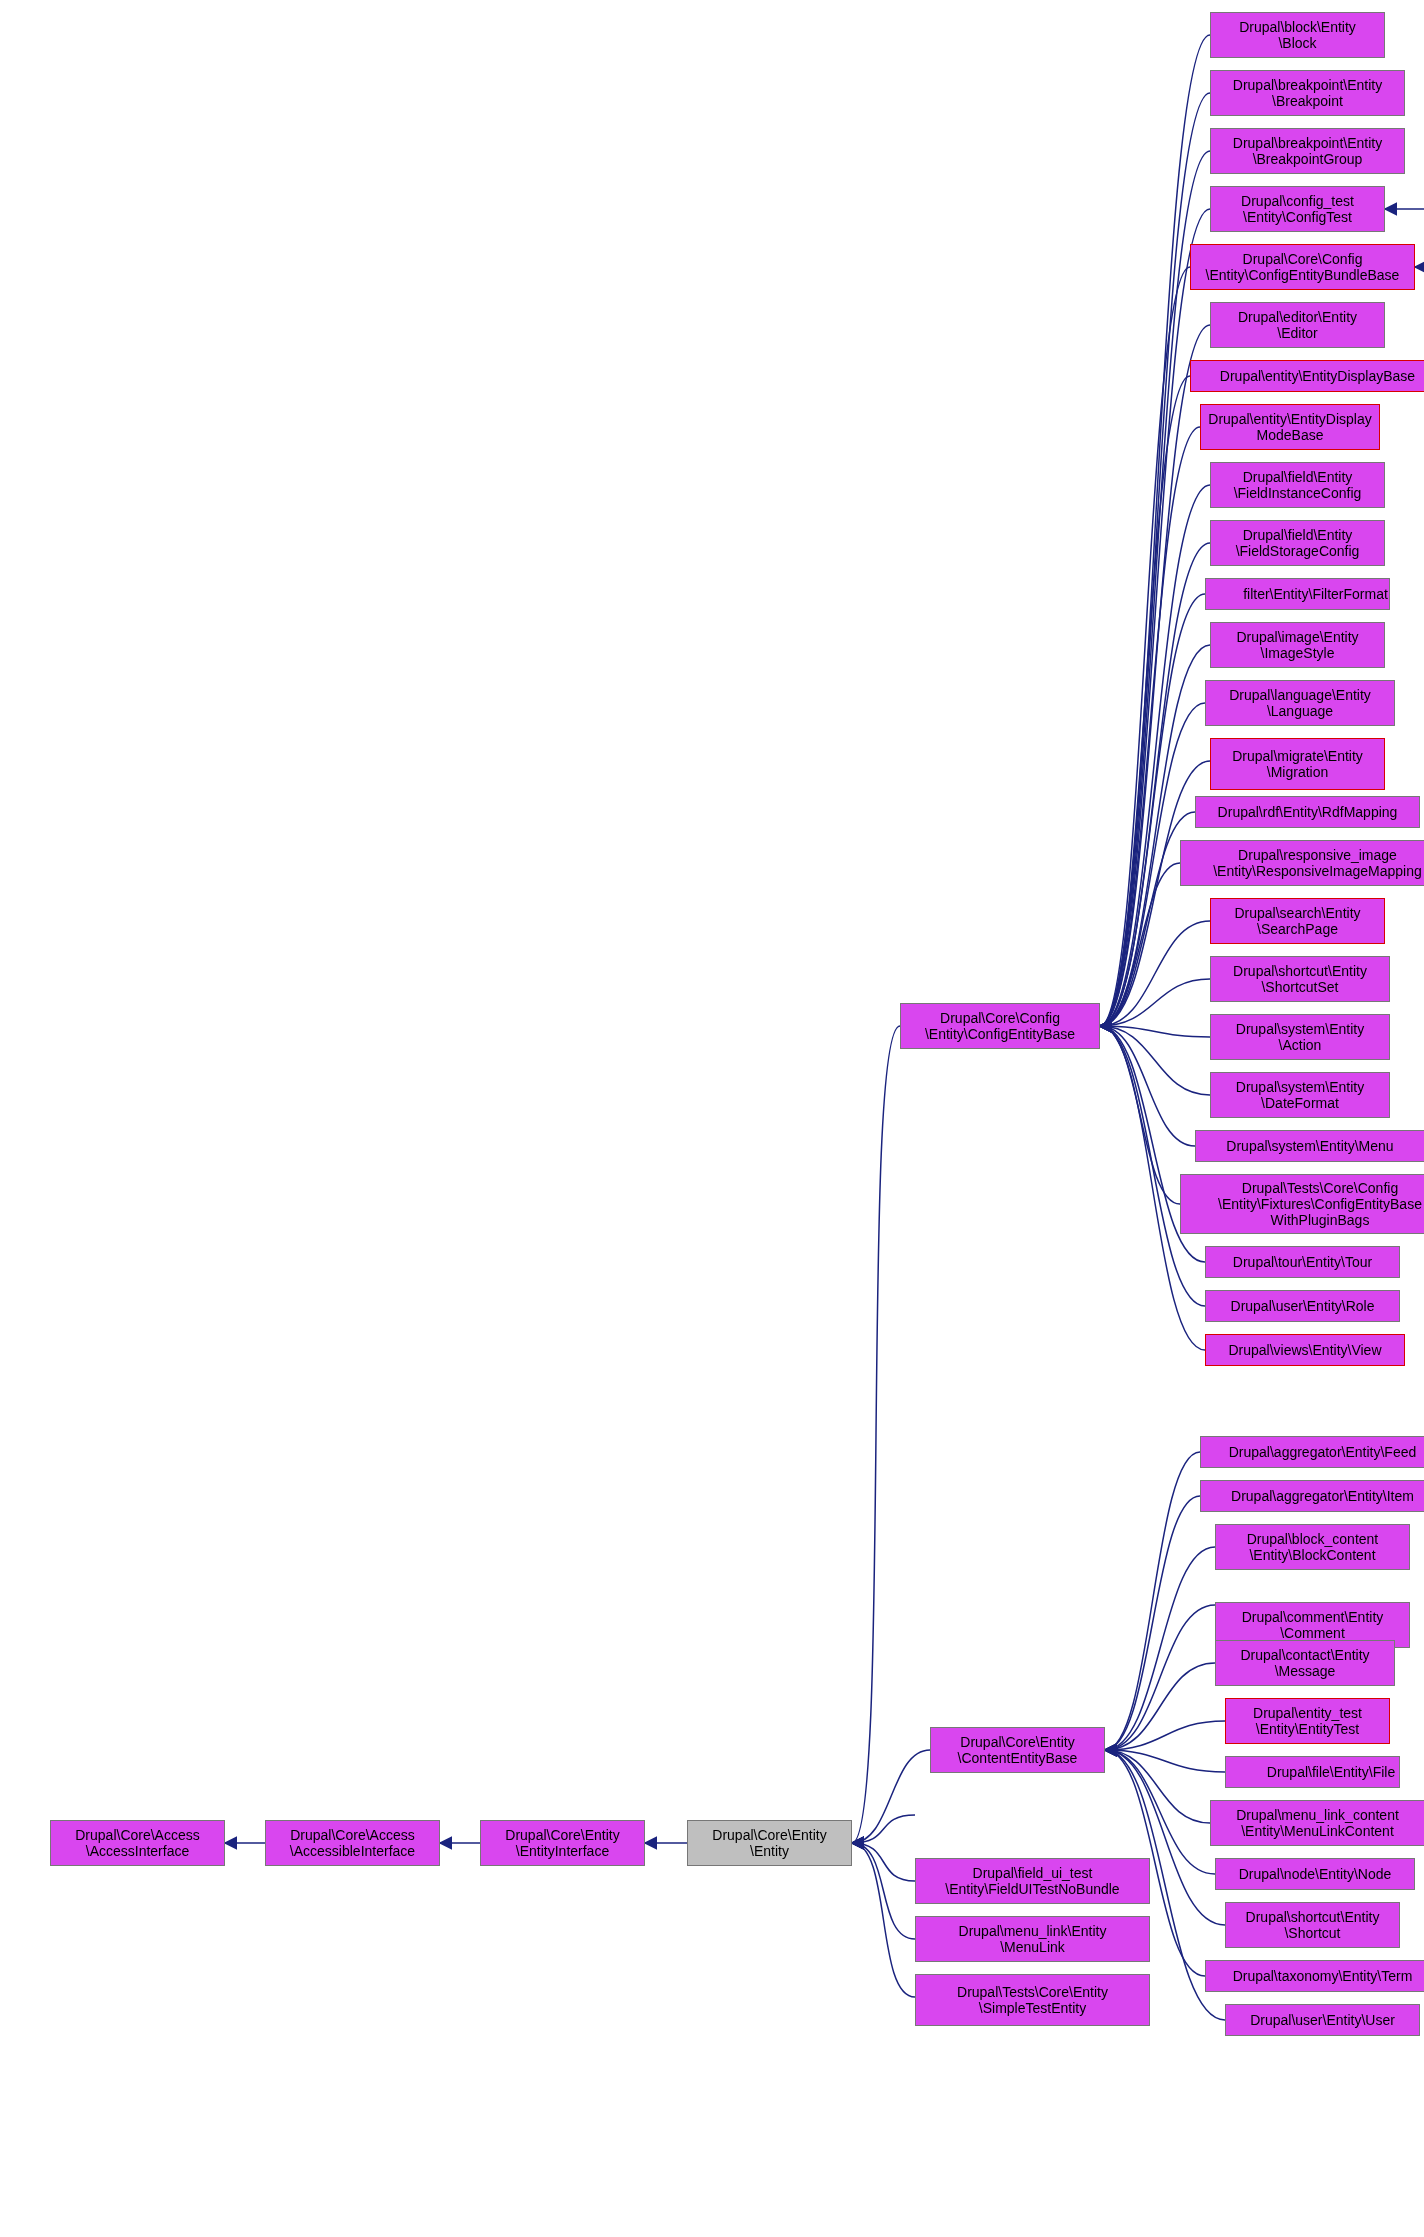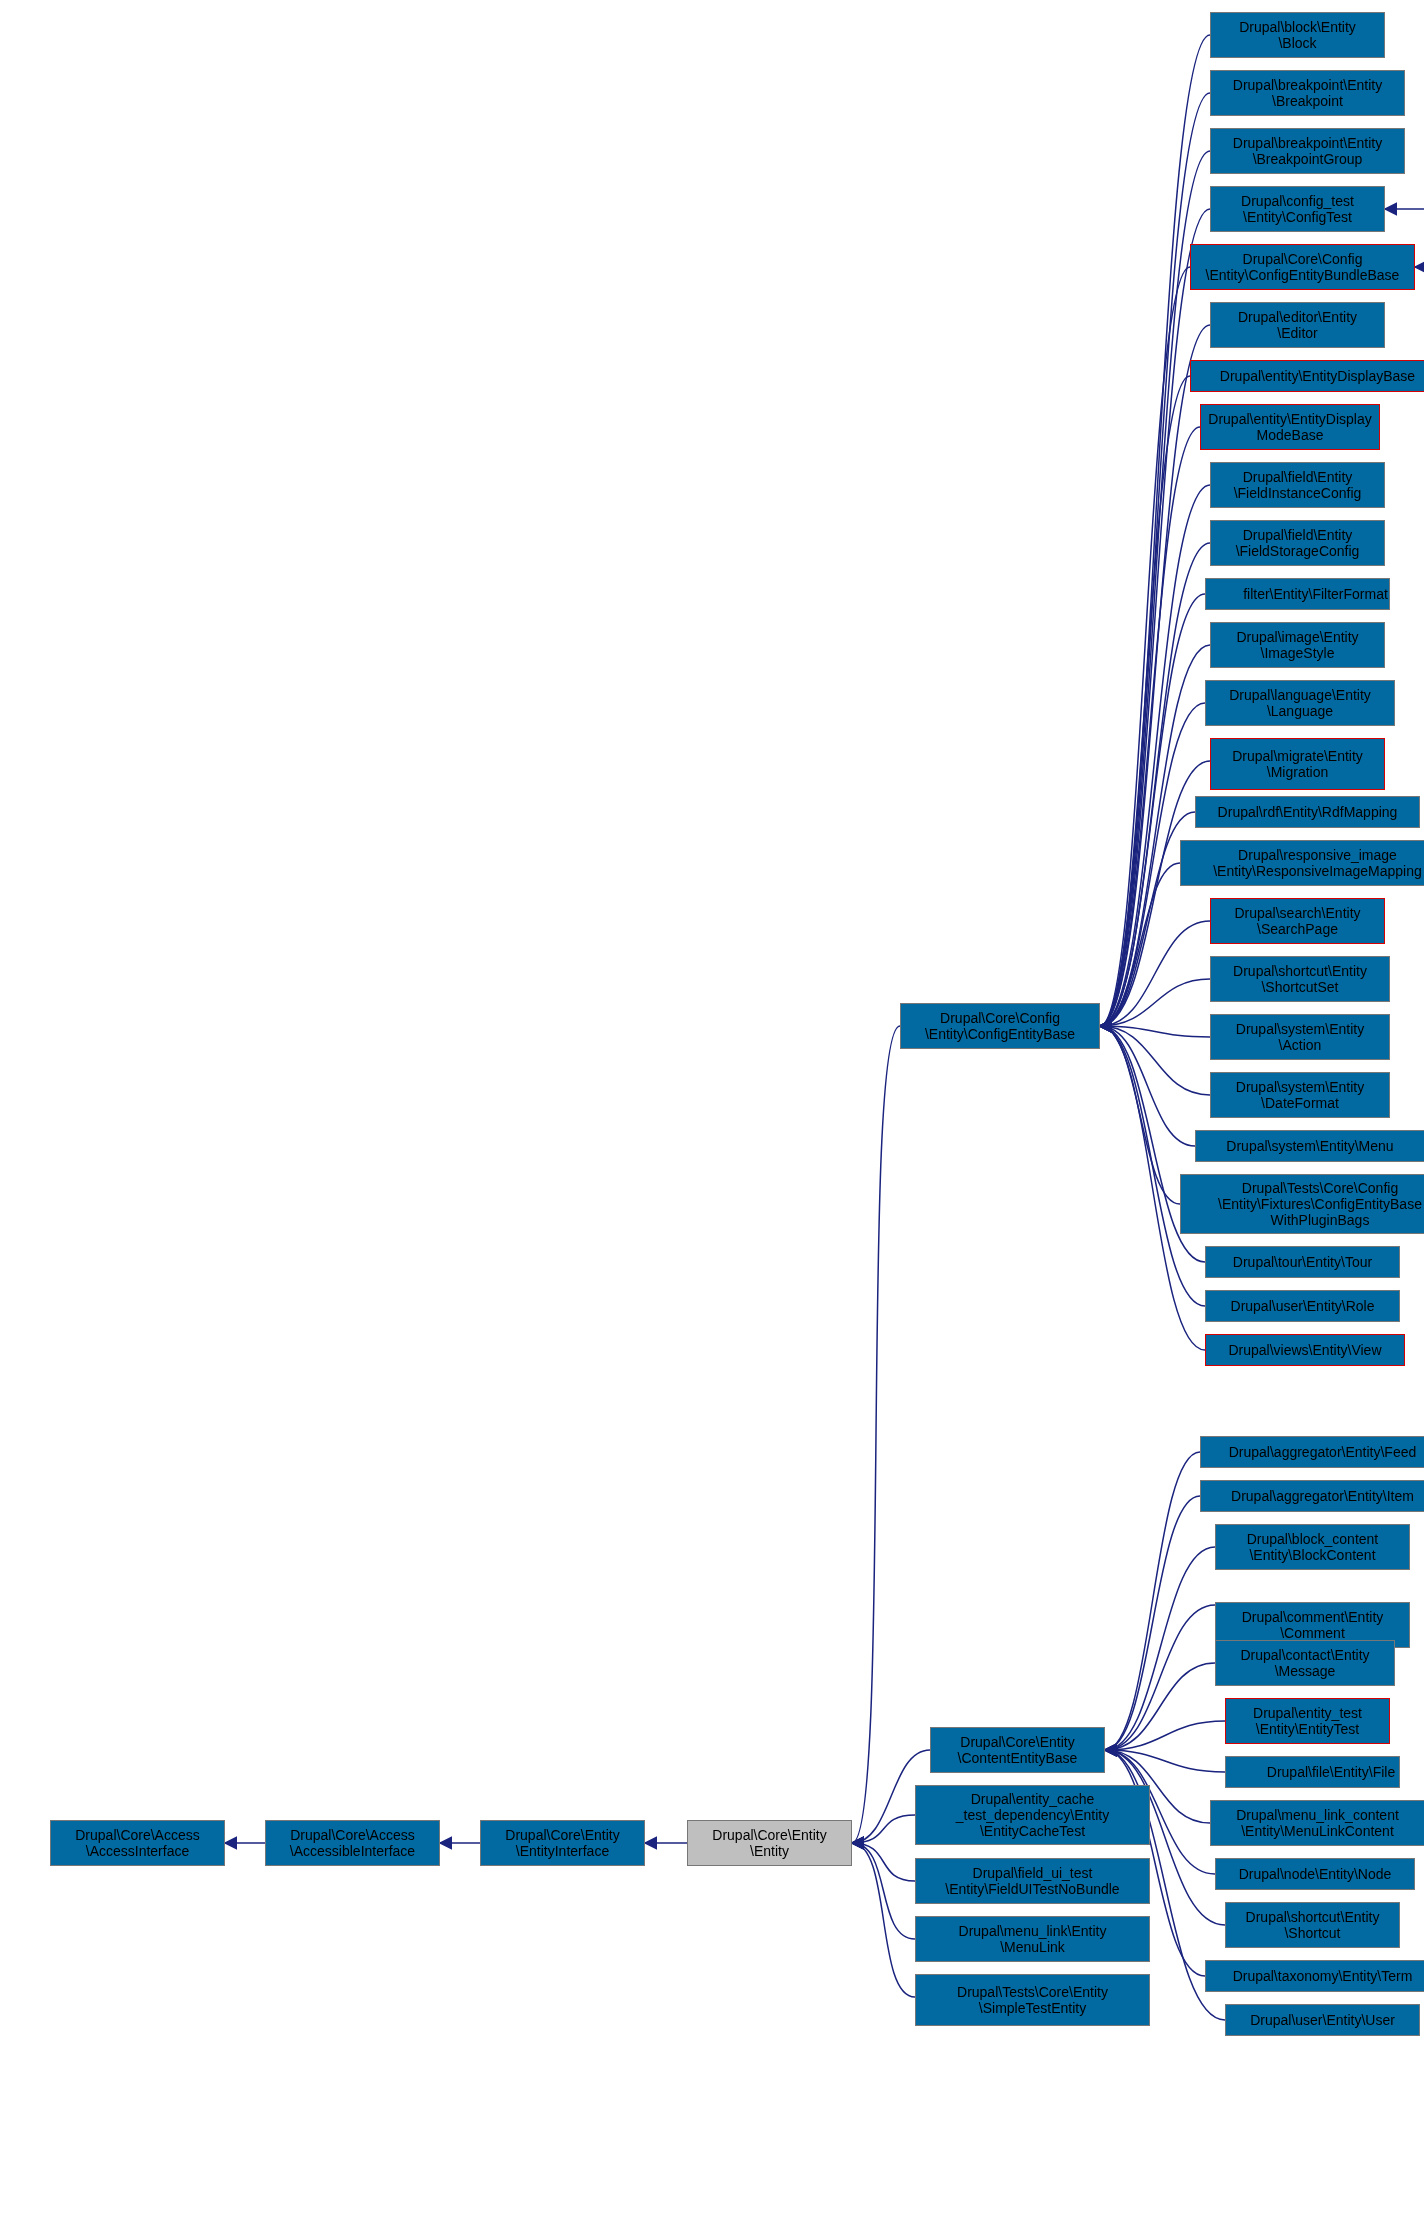--- a/index.html
+++ b/index.html
@@ -2,21 +2,21 @@
 <html><head>
 <meta charset="utf-8">
 <style>
   html, body { margin:0; padding:0; }
   body { background:#fff; font-family: Helvetica, Arial, sans-serif; }
   .canvas { position:relative; width:1424px; height:2237px; background:#fff; }
   svg.edges { position:absolute; left:0; top:0; width:1424px; height:2237px; pointer-events:none; }
   .node {
     position:absolute;
     border:1px solid #777;
-    background:#0369a1;
+    background:#d946ef;
     display:flex;
     align-items:center;
     justify-content:center;
     text-align:center;
     font-size:14px;
     line-height:1.15;
     padding:4px 10px;
     box-sizing:border-box;
     white-space:pre;
     color:#000;
@@ -89,23 +89,20 @@
     <div class="node" style="left: 265px; top: 1820px; width: 175px; height: 46px;">Drupal\Core\Access
 \AccessibleInterface</div>
     <div class="node" style="left: 480px; top: 1820px; width: 165px; height: 46px;">Drupal\Core\Entity
 \EntityInterface</div>
     <div class="node filled" style="left: 687px; top: 1820px; width: 165px; height: 46px;">Drupal\Core\Entity
 \Entity</div>
     <div class="node" style="left: 900px; top: 1003px; width: 200px; height: 46px;">Drupal\Core\Config
 \Entity\ConfigEntityBase</div>
     <div class="node" style="left: 930px; top: 1727px; width: 175px; height: 46px;">Drupal\Core\Entity
 \ContentEntityBase</div>
-    <div class="node" style="left: 915px; top: 1785px; width: 235px; height: 60px;">Drupal\entity_cache
-_test_dependency\Entity
-\EntityCacheTest</div>
     <div class="node" style="left: 915px; top: 1858px; width: 235px; height: 46px;">Drupal\field_ui_test
 \Entity\FieldUITestNoBundle</div>
     <div class="node" style="left: 915px; top: 1916px; width: 235px; height: 46px;">Drupal\menu_link\Entity
 \MenuLink</div>
     <div class="node" style="left: 915px; top: 1974px; width: 235px; height: 52px;">Drupal\Tests\Core\Entity
 \SimpleTestEntity</div>
     <div class="node" style="left: 1210px; top: 12px; width: 175px; height: 46px;">Drupal\block\Entity
 \Block</div>
     <div class="node" style="left: 1210px; top: 70px; width: 195px; height: 46px;">Drupal\breakpoint\Entity
 \Breakpoint</div>

